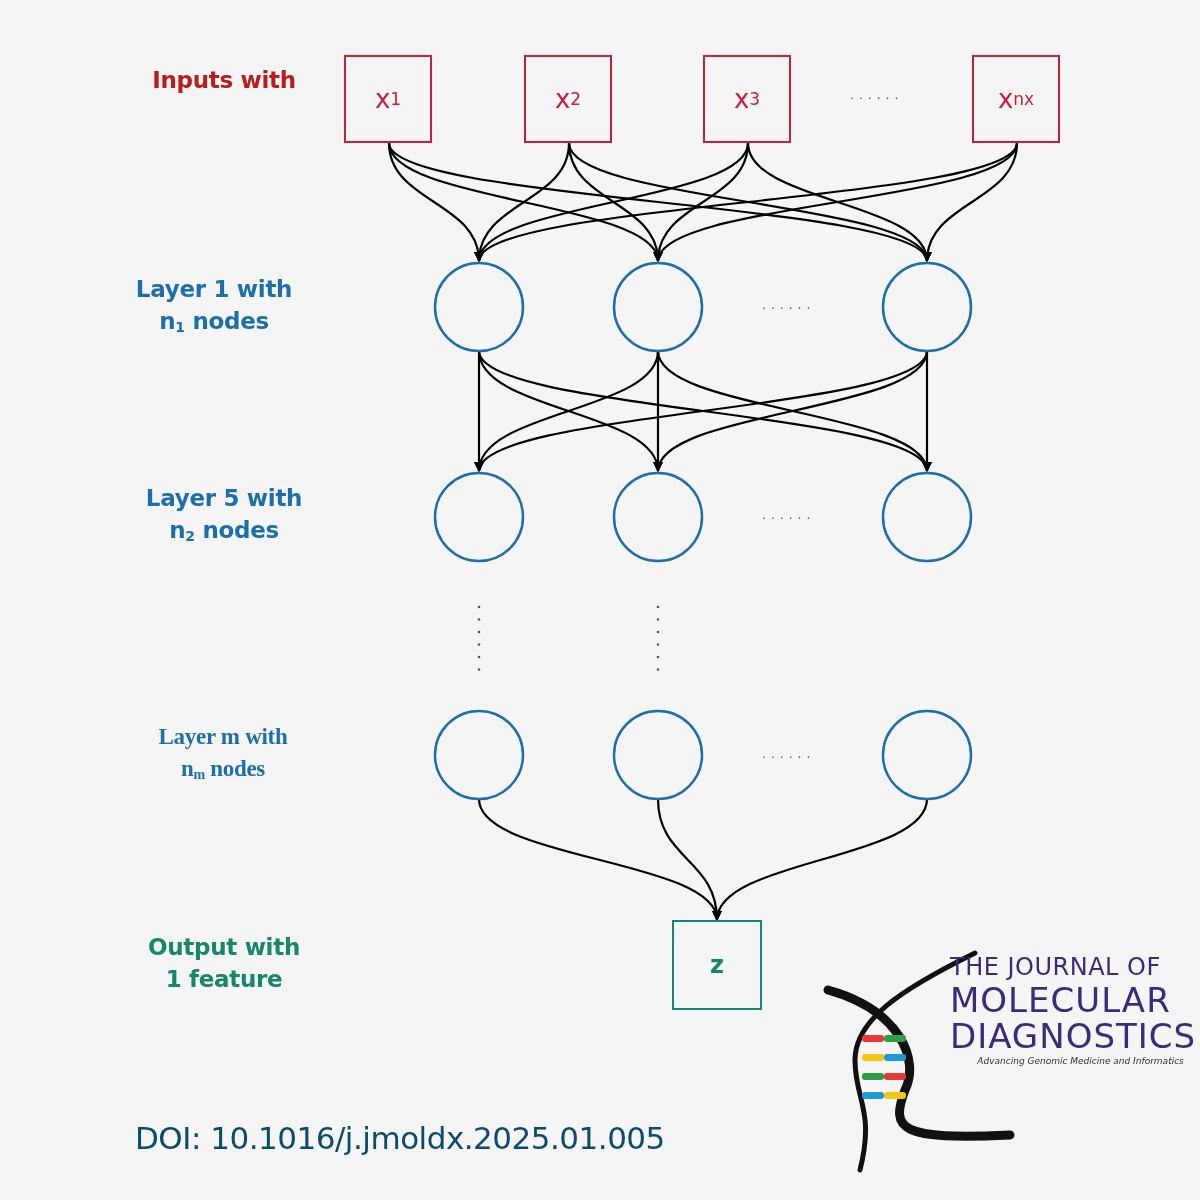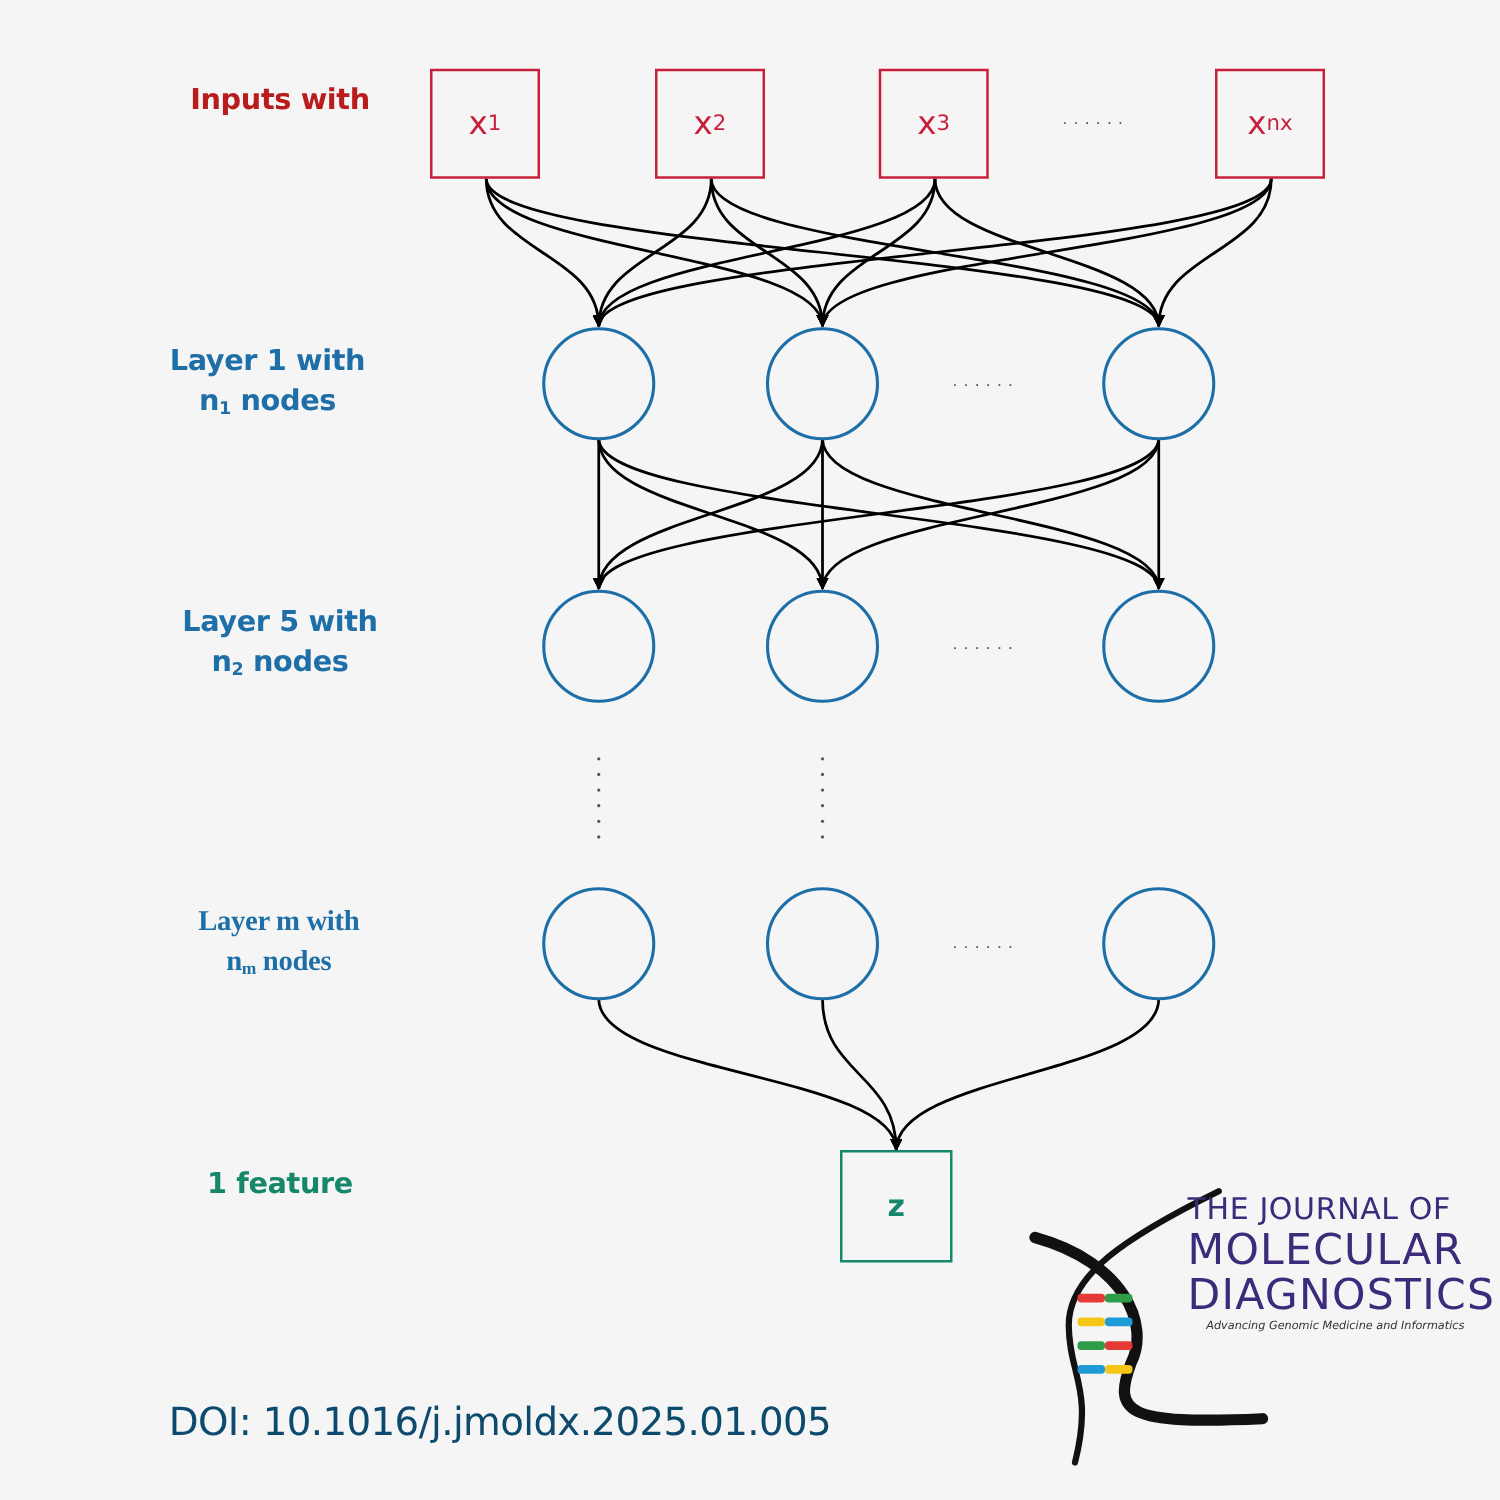--- a/index.html
+++ b/index.html
@@ -35,21 +35,21 @@
   .doi {
     position: absolute; left: 135px; top: 1120px; font-size: 31px; color: #0c4a6e;
     font-family: "DejaVu Sans", sans-serif; letter-spacing: -0.5px;
   }
   .journal {
     position: absolute; left: 950px; top: 952px; color: #3c2a7a;
     font-family: "DejaVu Sans", sans-serif;
   }
   .journal .j1 { font-size: 24px; line-height: 30px; letter-spacing: 0.5px; }
   .journal .j2 { font-size: 34px; line-height: 36px; letter-spacing: 1px; }
-  .journal .j3 { font-size: 9px; font-style: italic; color: #333; margin-left: 15px; margin-top: 2px; }
+  .journal .j3 { font-size: 9px; font-style: italic; color: #333; margin-left: 15px; margin-top: 2px; text-align: center; }
 </style>
 </head>
 <body>
 
 <svg id="diagram" viewBox="0 0 1200 1200" xmlns="http://www.w3.org/2000/svg">
   <defs>
     <marker id="arrow" viewBox="0 0 10 10" refX="9" refY="5" markerWidth="4.5" markerHeight="4.5" orient="auto-start-reverse">
       <path d="M0,0 L10,5 L0,10 z" fill="#000"></path>
     </marker>
   </defs>
@@ -127,20 +127,21 @@
 </div>
 <div class="row-label lbl-blue" style="left:124px; top:482px;">
   <div>Layer 5 with</div>
   <div><span>n</span><sub>2</sub><span> nodes</span></div>
 </div>
 <div class="row-label lbl-blue" style="left:123px; top:721px;font-family:Liberation Serif, serif;">
   <div>Layer m with</div>
   <div><span>n</span><sub>m</sub><span> nodes</span></div>
 </div>
 <div class="row-label lbl-green" style="left:124px; top:931px;">
+  <div>Output with</div>
   <div>1 feature</div>
 </div>
 
 <div class="input-box" style="left:344px; top:55px;">
     <span>x</span>
     <sub>1</sub>
   </div>
 <div class="input-box" style="left:524px; top:55px;">
     <span>x</span>
     <sub>2</sub>

